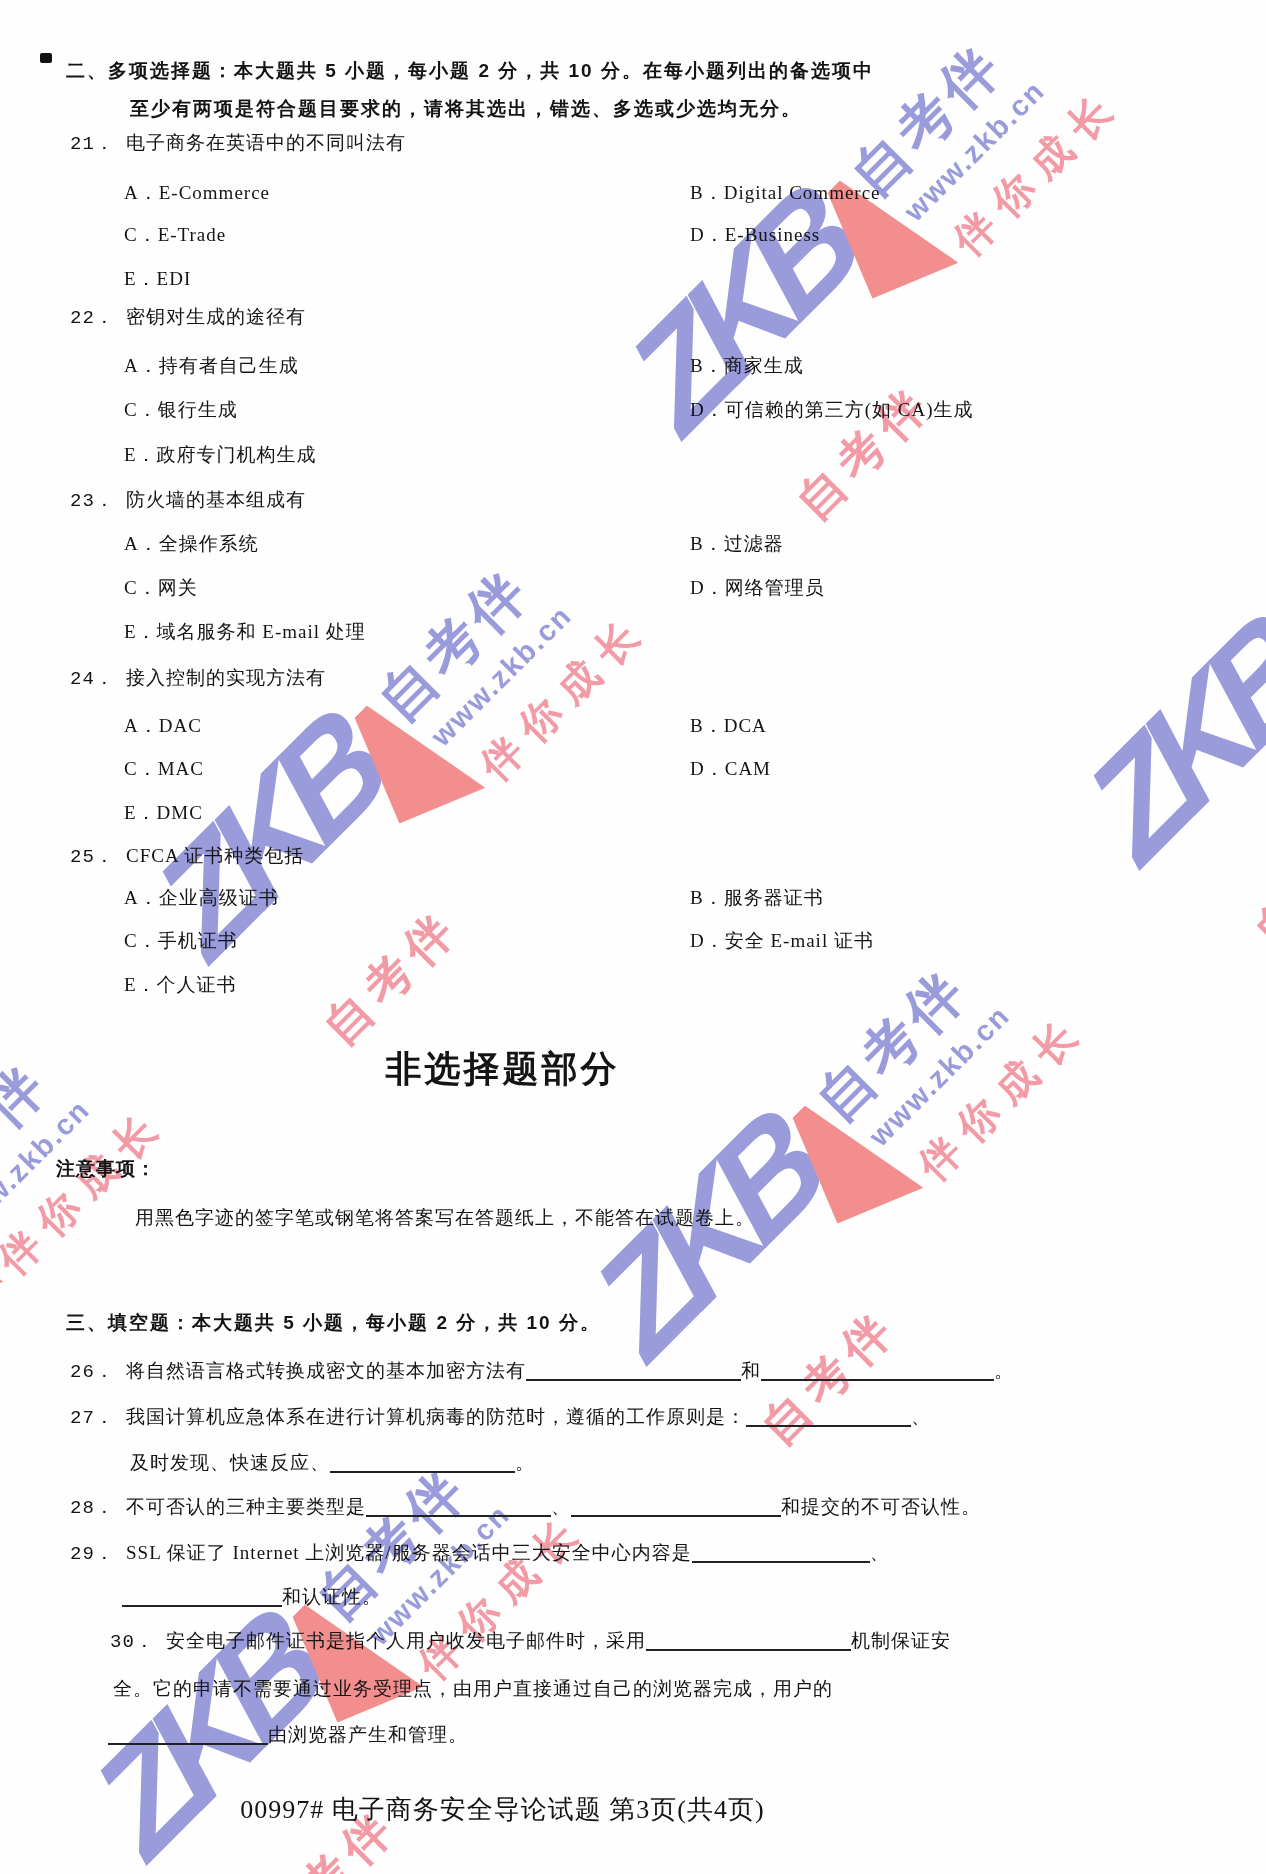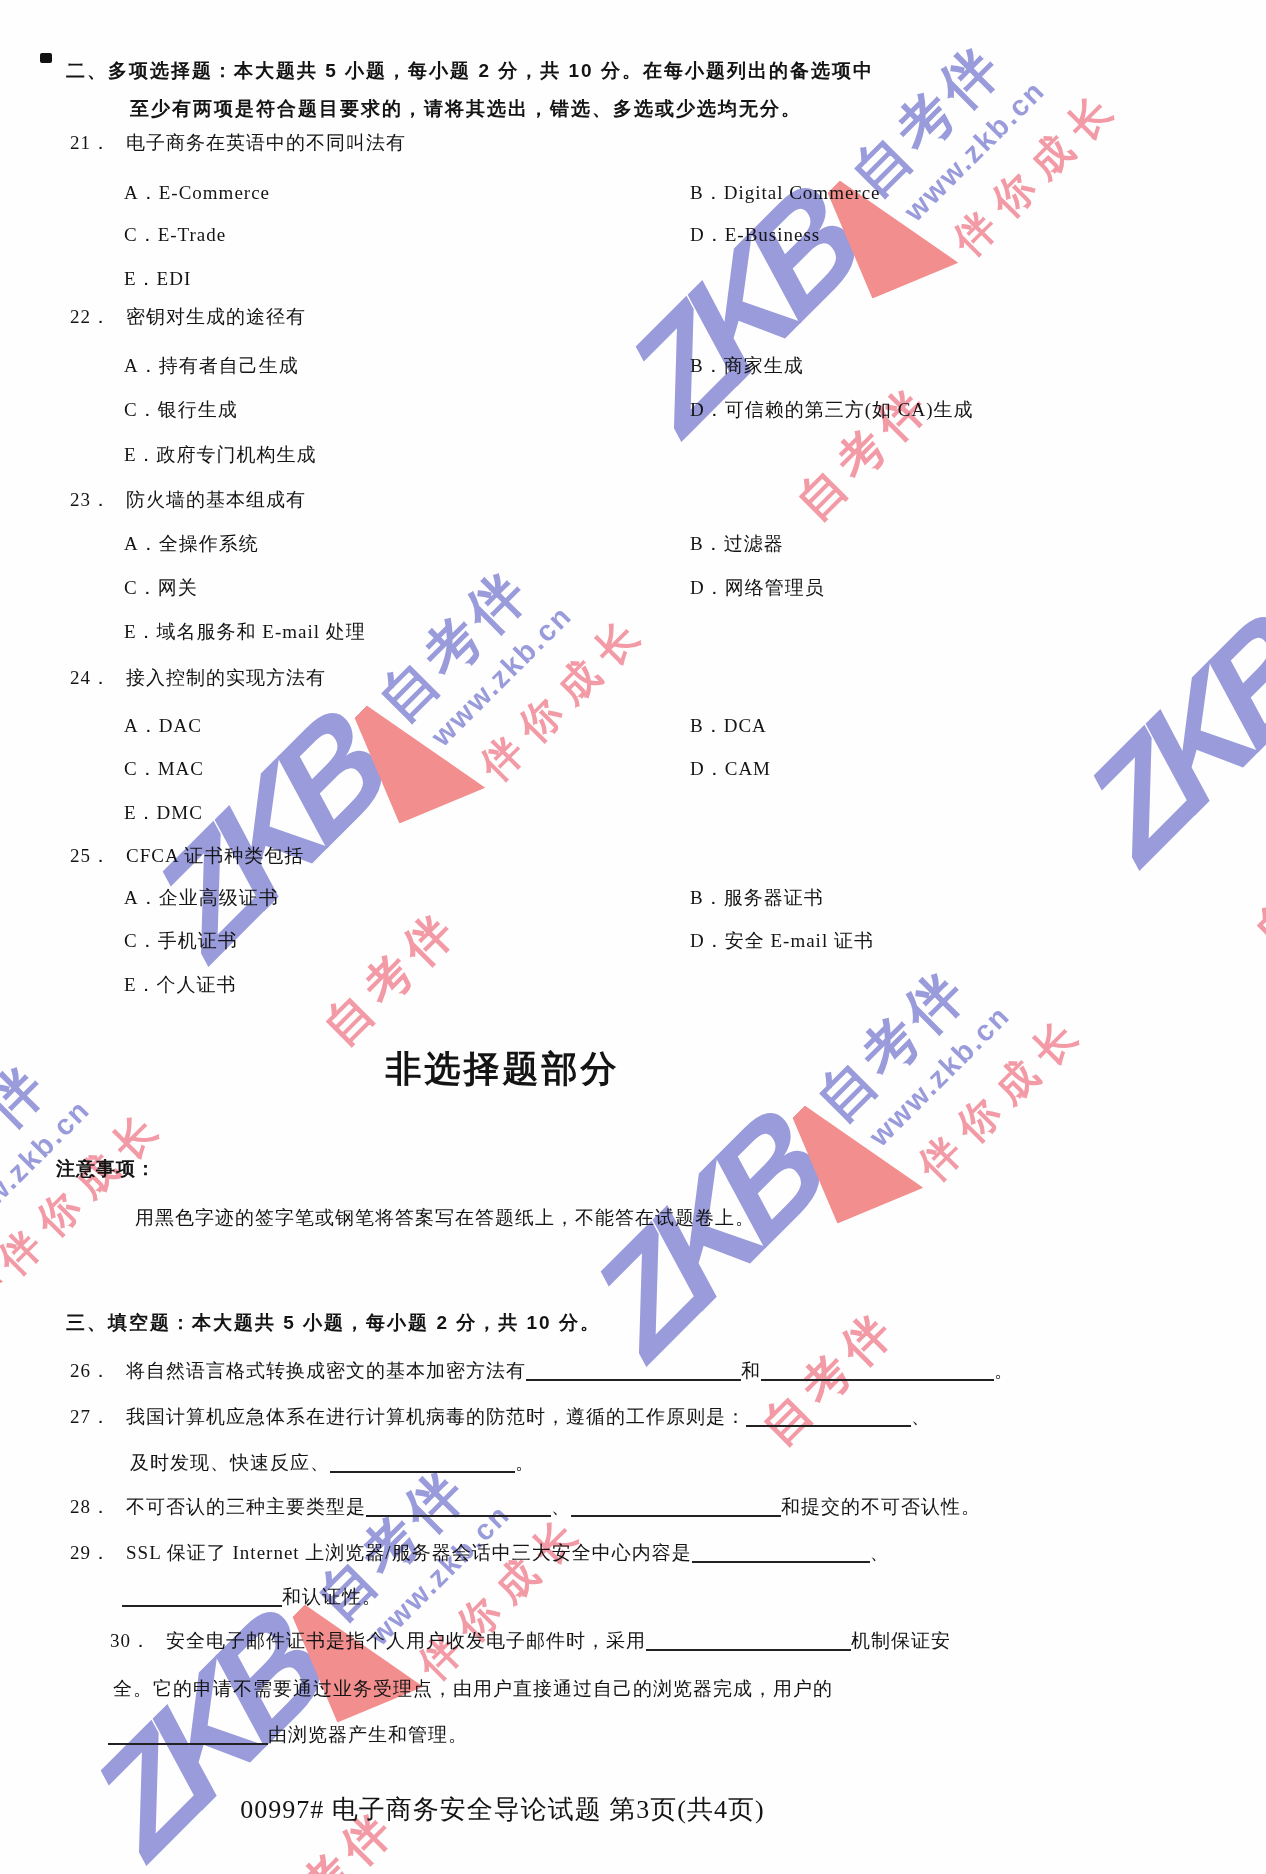--- a/index.html
+++ b/index.html
@@ -6,21 +6,21 @@
   body{
     width:1266px;height:1874px;position:relative;overflow:hidden;
     background:#fefefe;color:#141414;
     font-family:"Liberation Serif","DejaVu Serif",serif;
   }
   .line{
     position:absolute;font-size:19px;line-height:34px;white-space:nowrap;
     letter-spacing:1px;z-index:3;
   }
   .hei{font-family:"Liberation Sans","DejaVu Sans",sans-serif;font-weight:bold;letter-spacing:2px;}
-  .qno{display:inline-block;width:56px;}
+  .qno{display:inline-block;width:56px;font-family:Liberation Mono, monospace;}
   .optrow{left:124px;}
   .opt2{position:absolute;left:566px;top:0;}
   .center{left:0;width:1005px;text-align:center;}
   .big-heading{font-size:36px;font-weight:bold;letter-spacing:3px;}
   .blank{
     display:inline-block;height:24px;border-bottom:2px solid #222;
     vertical-align:-4px;
   }
   .speck{position:absolute;left:40px;top:53px;width:12px;height:10px;background:#111;border-radius:2px;z-index:3;}
   .footer-line{font-size:26px;}

